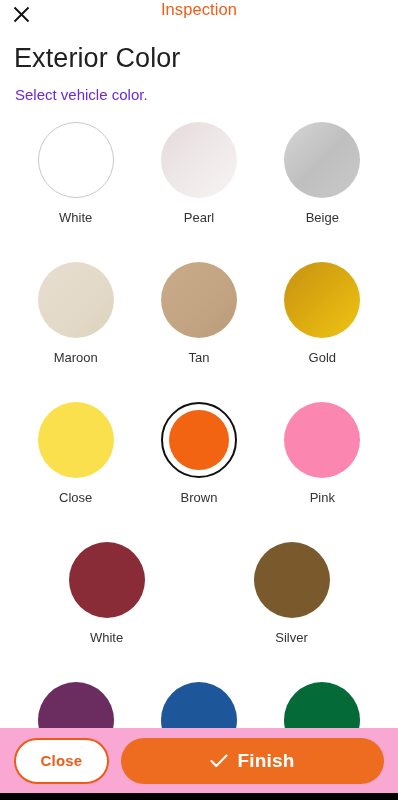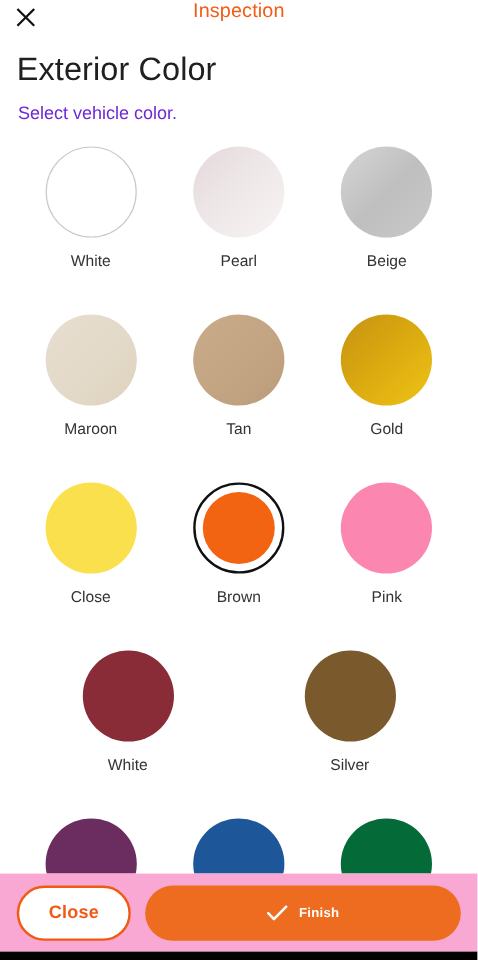--- a/index.html
+++ b/index.html
@@ -149,21 +149,21 @@
     letter-spacing: 0.2px;
   }
 
   .btn-finish {
     flex: 1;
     height: 46px;
     border-radius: 23px;
     border: none;
     background: #EE6C20;
     color: #ffffff;
-    font-size: 11px;
+    font-size: 19px;
     font-weight: bold;
     font-family: "Liberation Sans", sans-serif;
     cursor: pointer;
     display: flex;
     align-items: center;
     justify-content: center;
     gap: 9px;
     letter-spacing: 0.2px;
   }
   .check-icon svg { display: block; }

